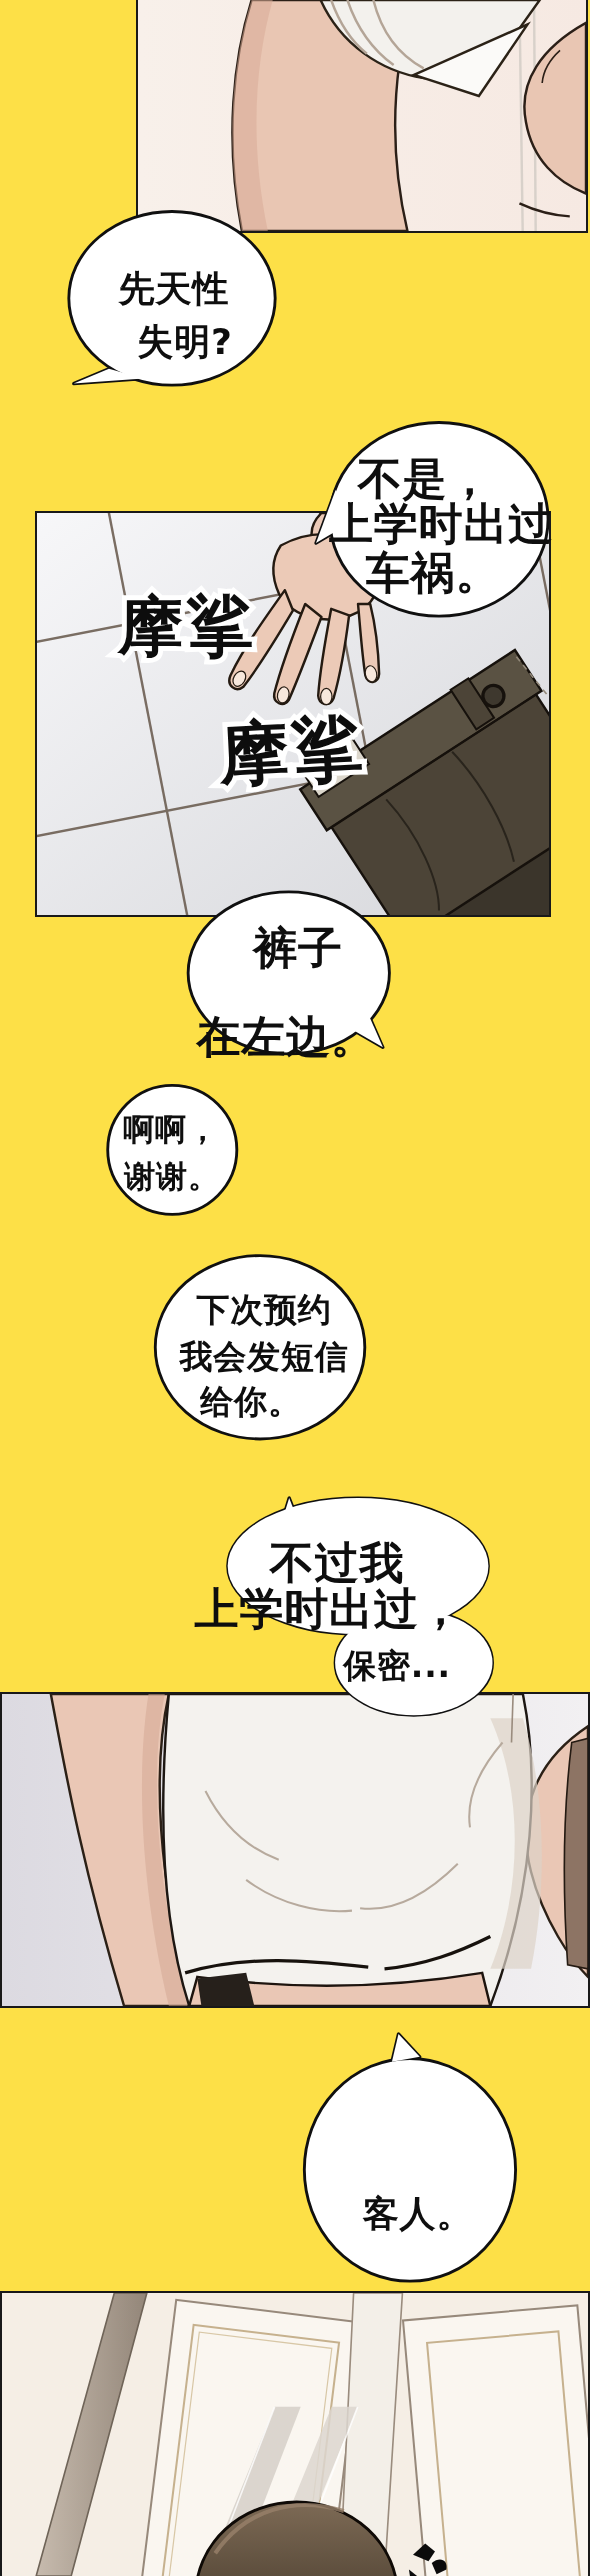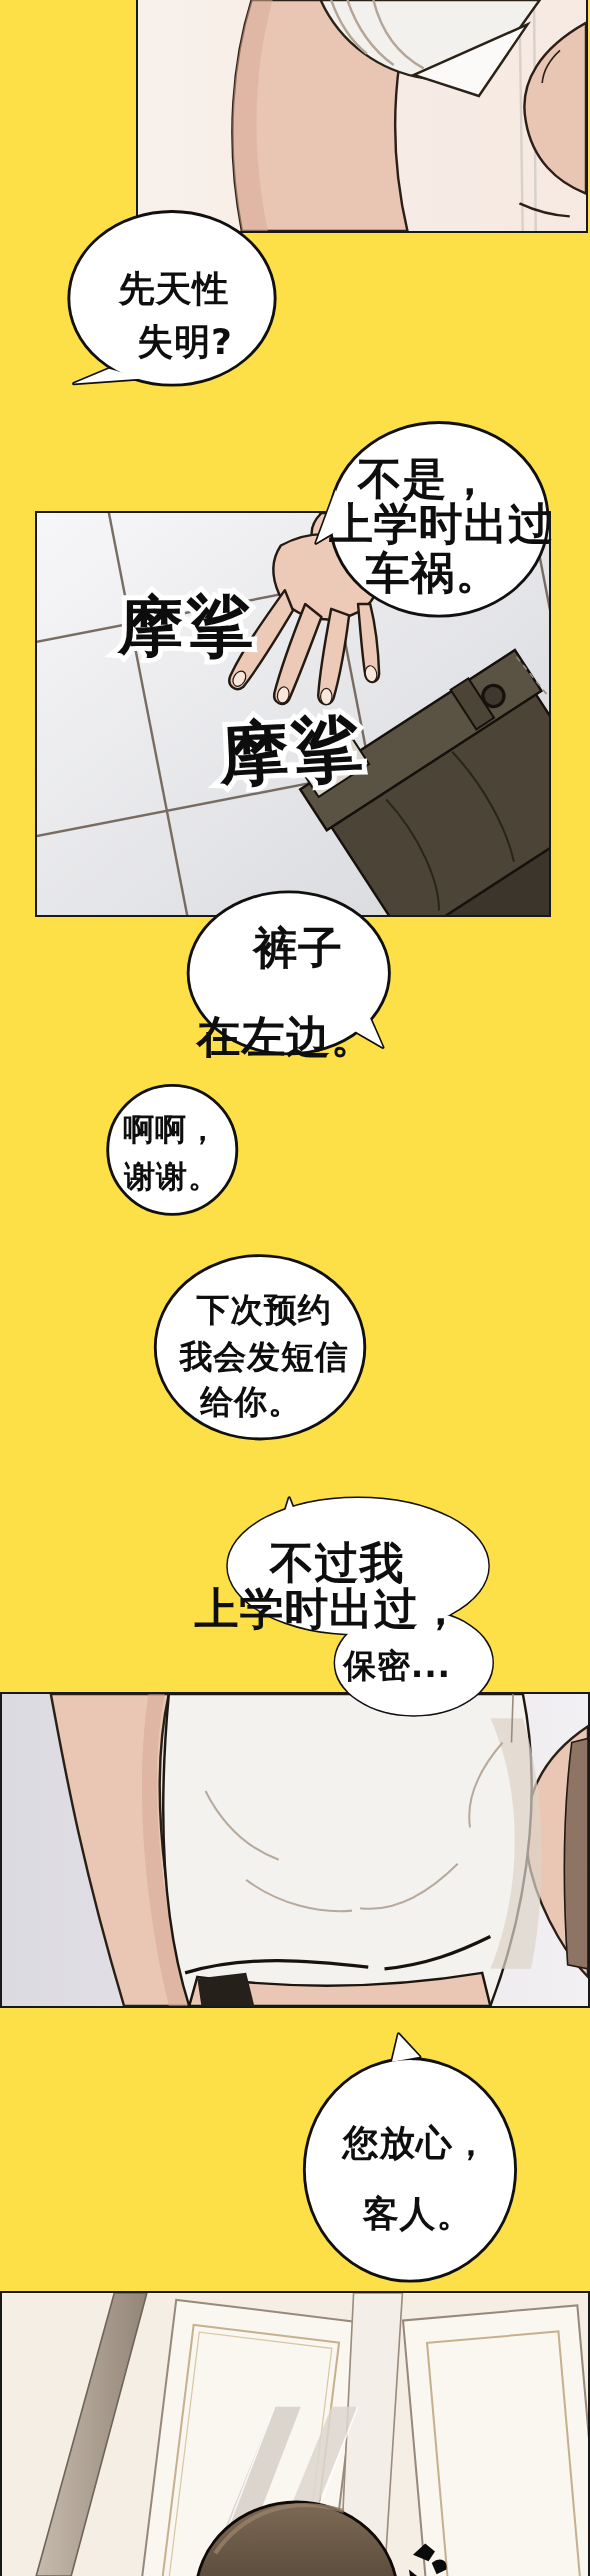--- a/index.html
+++ b/index.html
@@ -233,21 +233,20 @@
     <span class="line fs42" style="left:112px;top:93px;">上学时出过，</span>
     <span class="line fs40" style="left:180px;top:157px;">保密...</span>
   </div>
 
   <div class="bubble" style="left:295px;top:2029px;width:234px;height:262px;">
     <svg viewBox="0 0 285 320">
       <polygon points="118,40 152,34 126,6" fill="#fff" stroke="#101010" stroke-width="4" stroke-linejoin="round"></polygon>
       <ellipse cx="140" cy="172" rx="129" ry="136" fill="#fff" stroke="#101010" stroke-width="3.5"></ellipse>
       <polygon points="118,40 152,34 126,6" fill="#fff"></polygon>
     </svg>
-    <span class="line fs44" style="left:121px;top:91px;">您放心，</span>
     <span class="line fs44" style="left:123px;top:162px;text-align:center;">客人。</span>
   </div>
 
   <svg class="sfx" style="left:98px;top:574px;width:180px;height:98px;" viewBox="0 0 220 120">
     <text x="110" y="92" font-size="80" text-anchor="middle" letter-spacing="6">摩挲</text>
   </svg>
   <svg class="sfx" style="left:201px;top:697px;width:189px;height:102px;" viewBox="0 0 230 125">
     <text x="112" y="96" font-size="85" text-anchor="middle" letter-spacing="6" transform="rotate(-3 112 60)">摩挲</text>
   </svg>
 

